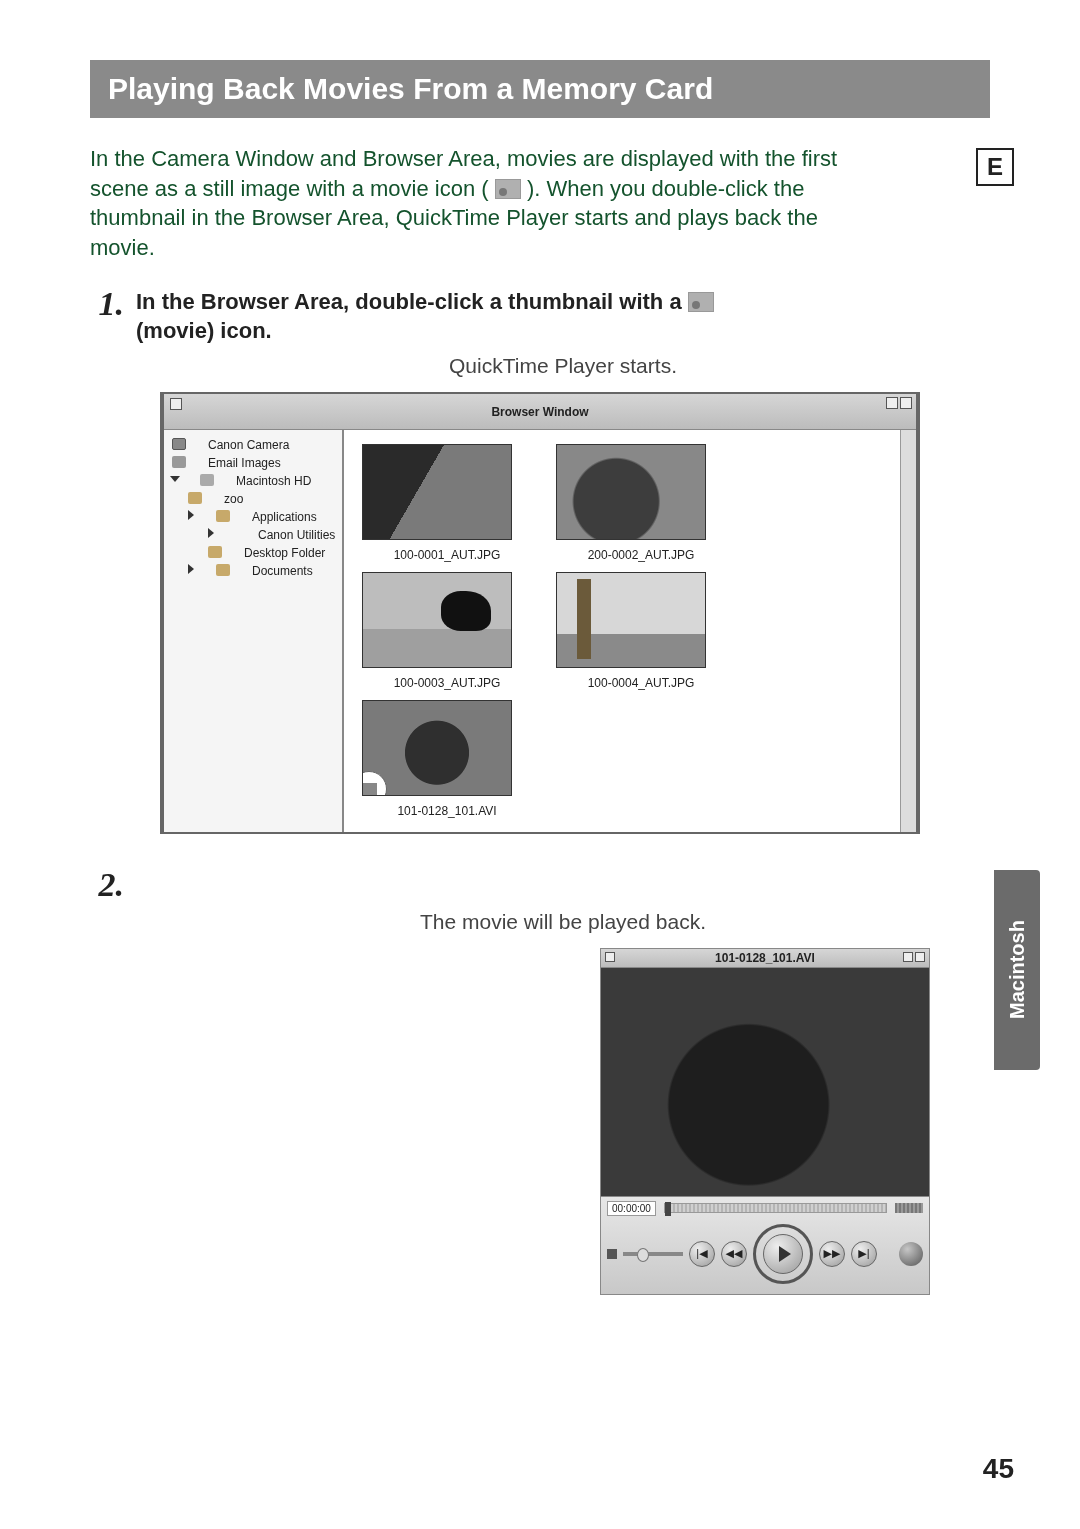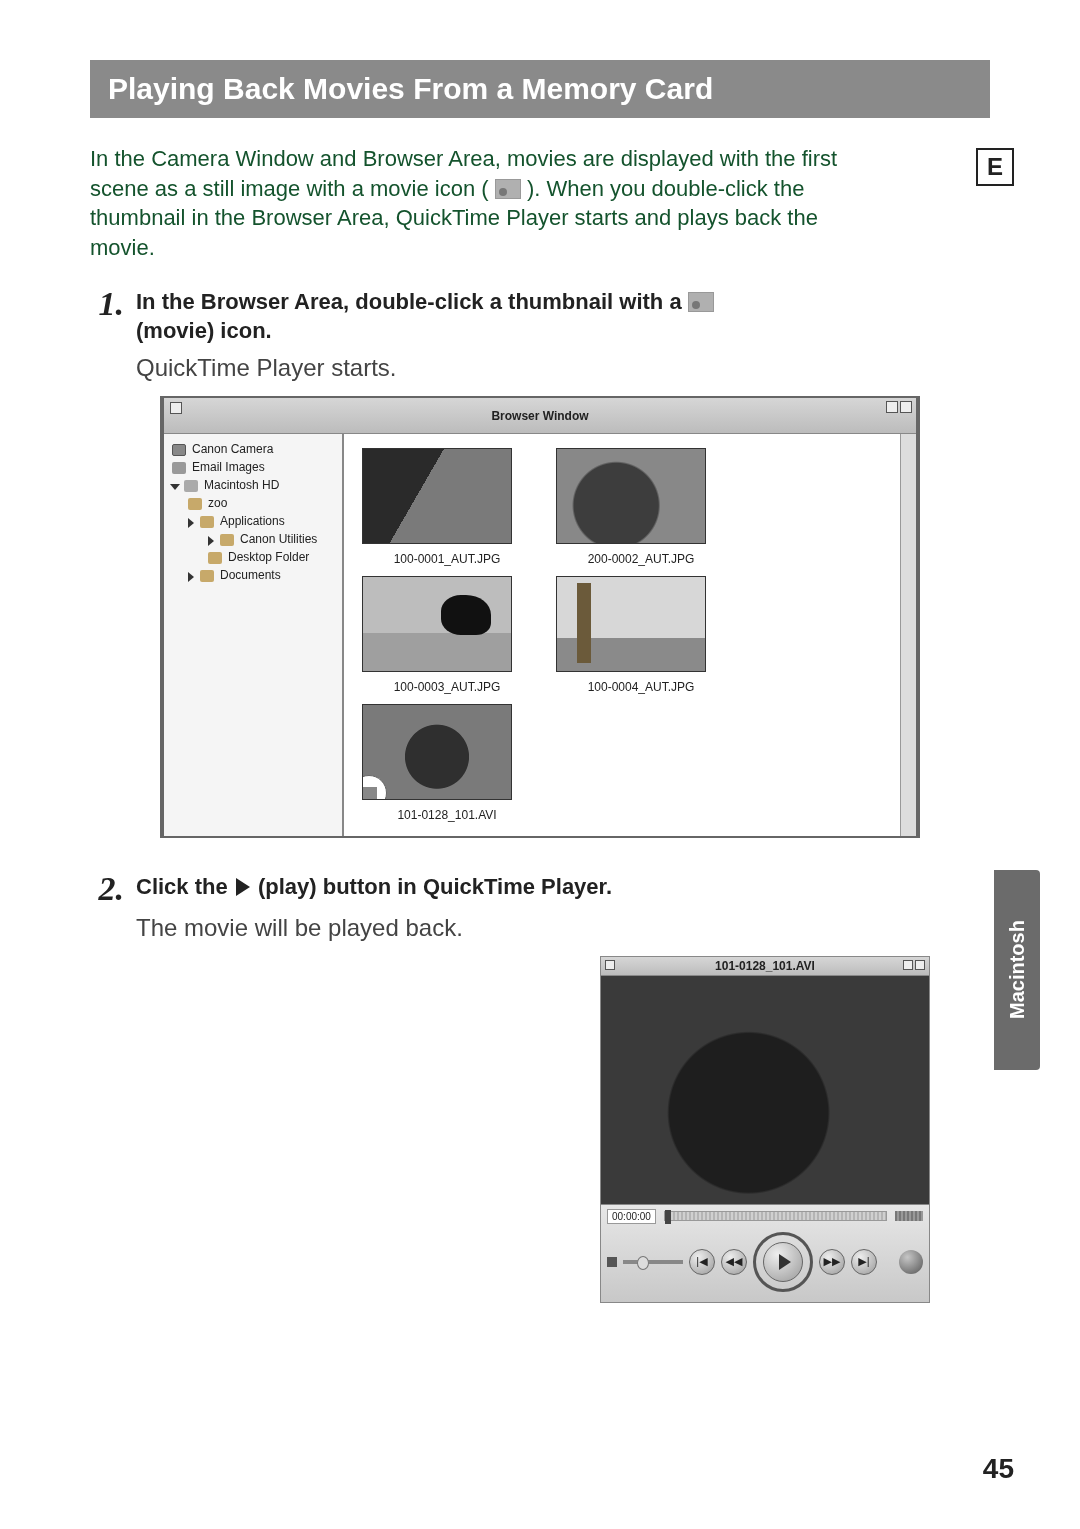--- a/index.html
+++ b/index.html
@@ -61,25 +61,26 @@
     text-align: right;
   }
   .step-title {
     font-size: 22px;
     font-weight: 700;
     color: #222;
     line-height: 1.35;
     max-width: 720px;
   }
   .step-sub {
-    font-size: 24px;
+    font-size: 21px;
     color: #444;
     margin-left: 46px;
     margin-top: 6px;
     margin-bottom: 14px;
+    text-align: center;
   }
   .browser-window {
     margin: 0 auto;
     width: 760px;
     border: 2px solid #666;
     border-left-width: 4px;
     border-right-width: 4px;
     background: #fff;
   }
   .bw-titlebar {
@@ -111,21 +112,21 @@
   }
   .bw-tree {
     width: 180px;
     background: #f5f5f5;
     border-right: 2px solid #888;
     font-size: 12px;
     padding: 6px 4px;
     color: #222;
   }
   .bw-tree .item {
-    display: flex; align-items: flex-end; gap: 6px;
+    display: flex; align-items: flex-start; gap: 22px;
     padding: 2px 4px;
     white-space: nowrap;
   }
   .bw-tree .indent1 { padding-left: 20px; }
   .bw-tree .indent2 { padding-left: 40px; }
   .tri {
     width: 0; height: 0;
     border-top: 5px solid transparent;
     border-bottom: 5px solid transparent;
     border-left: 6px solid #333;
@@ -386,25 +387,20 @@
           <div class="thumb-label">101-0128_101.AVI</div>
         </div>
       </div>
       <div class="scrollbar-r"></div>
     </div>
   </div>
 
   <div class="step2-wrap">
     <div class="step">
       <div class="step-num">2.</div>
-      <div class="step-title">
-        <span>Click the </span>
-        <span class="play-tri-inline"></span>
-        <span> (play) button in QuickTime Player.</span>
-      </div>
     </div>
     <div class="step-sub">The movie will be played back.</div>
 
     <div class="quicktime-img">
       <div class="qt-titlebar">
         <span class="l"></span>
         <span>101-0128_101.AVI</span>
         <span class="r">
             <span></span>
             <span></span>

